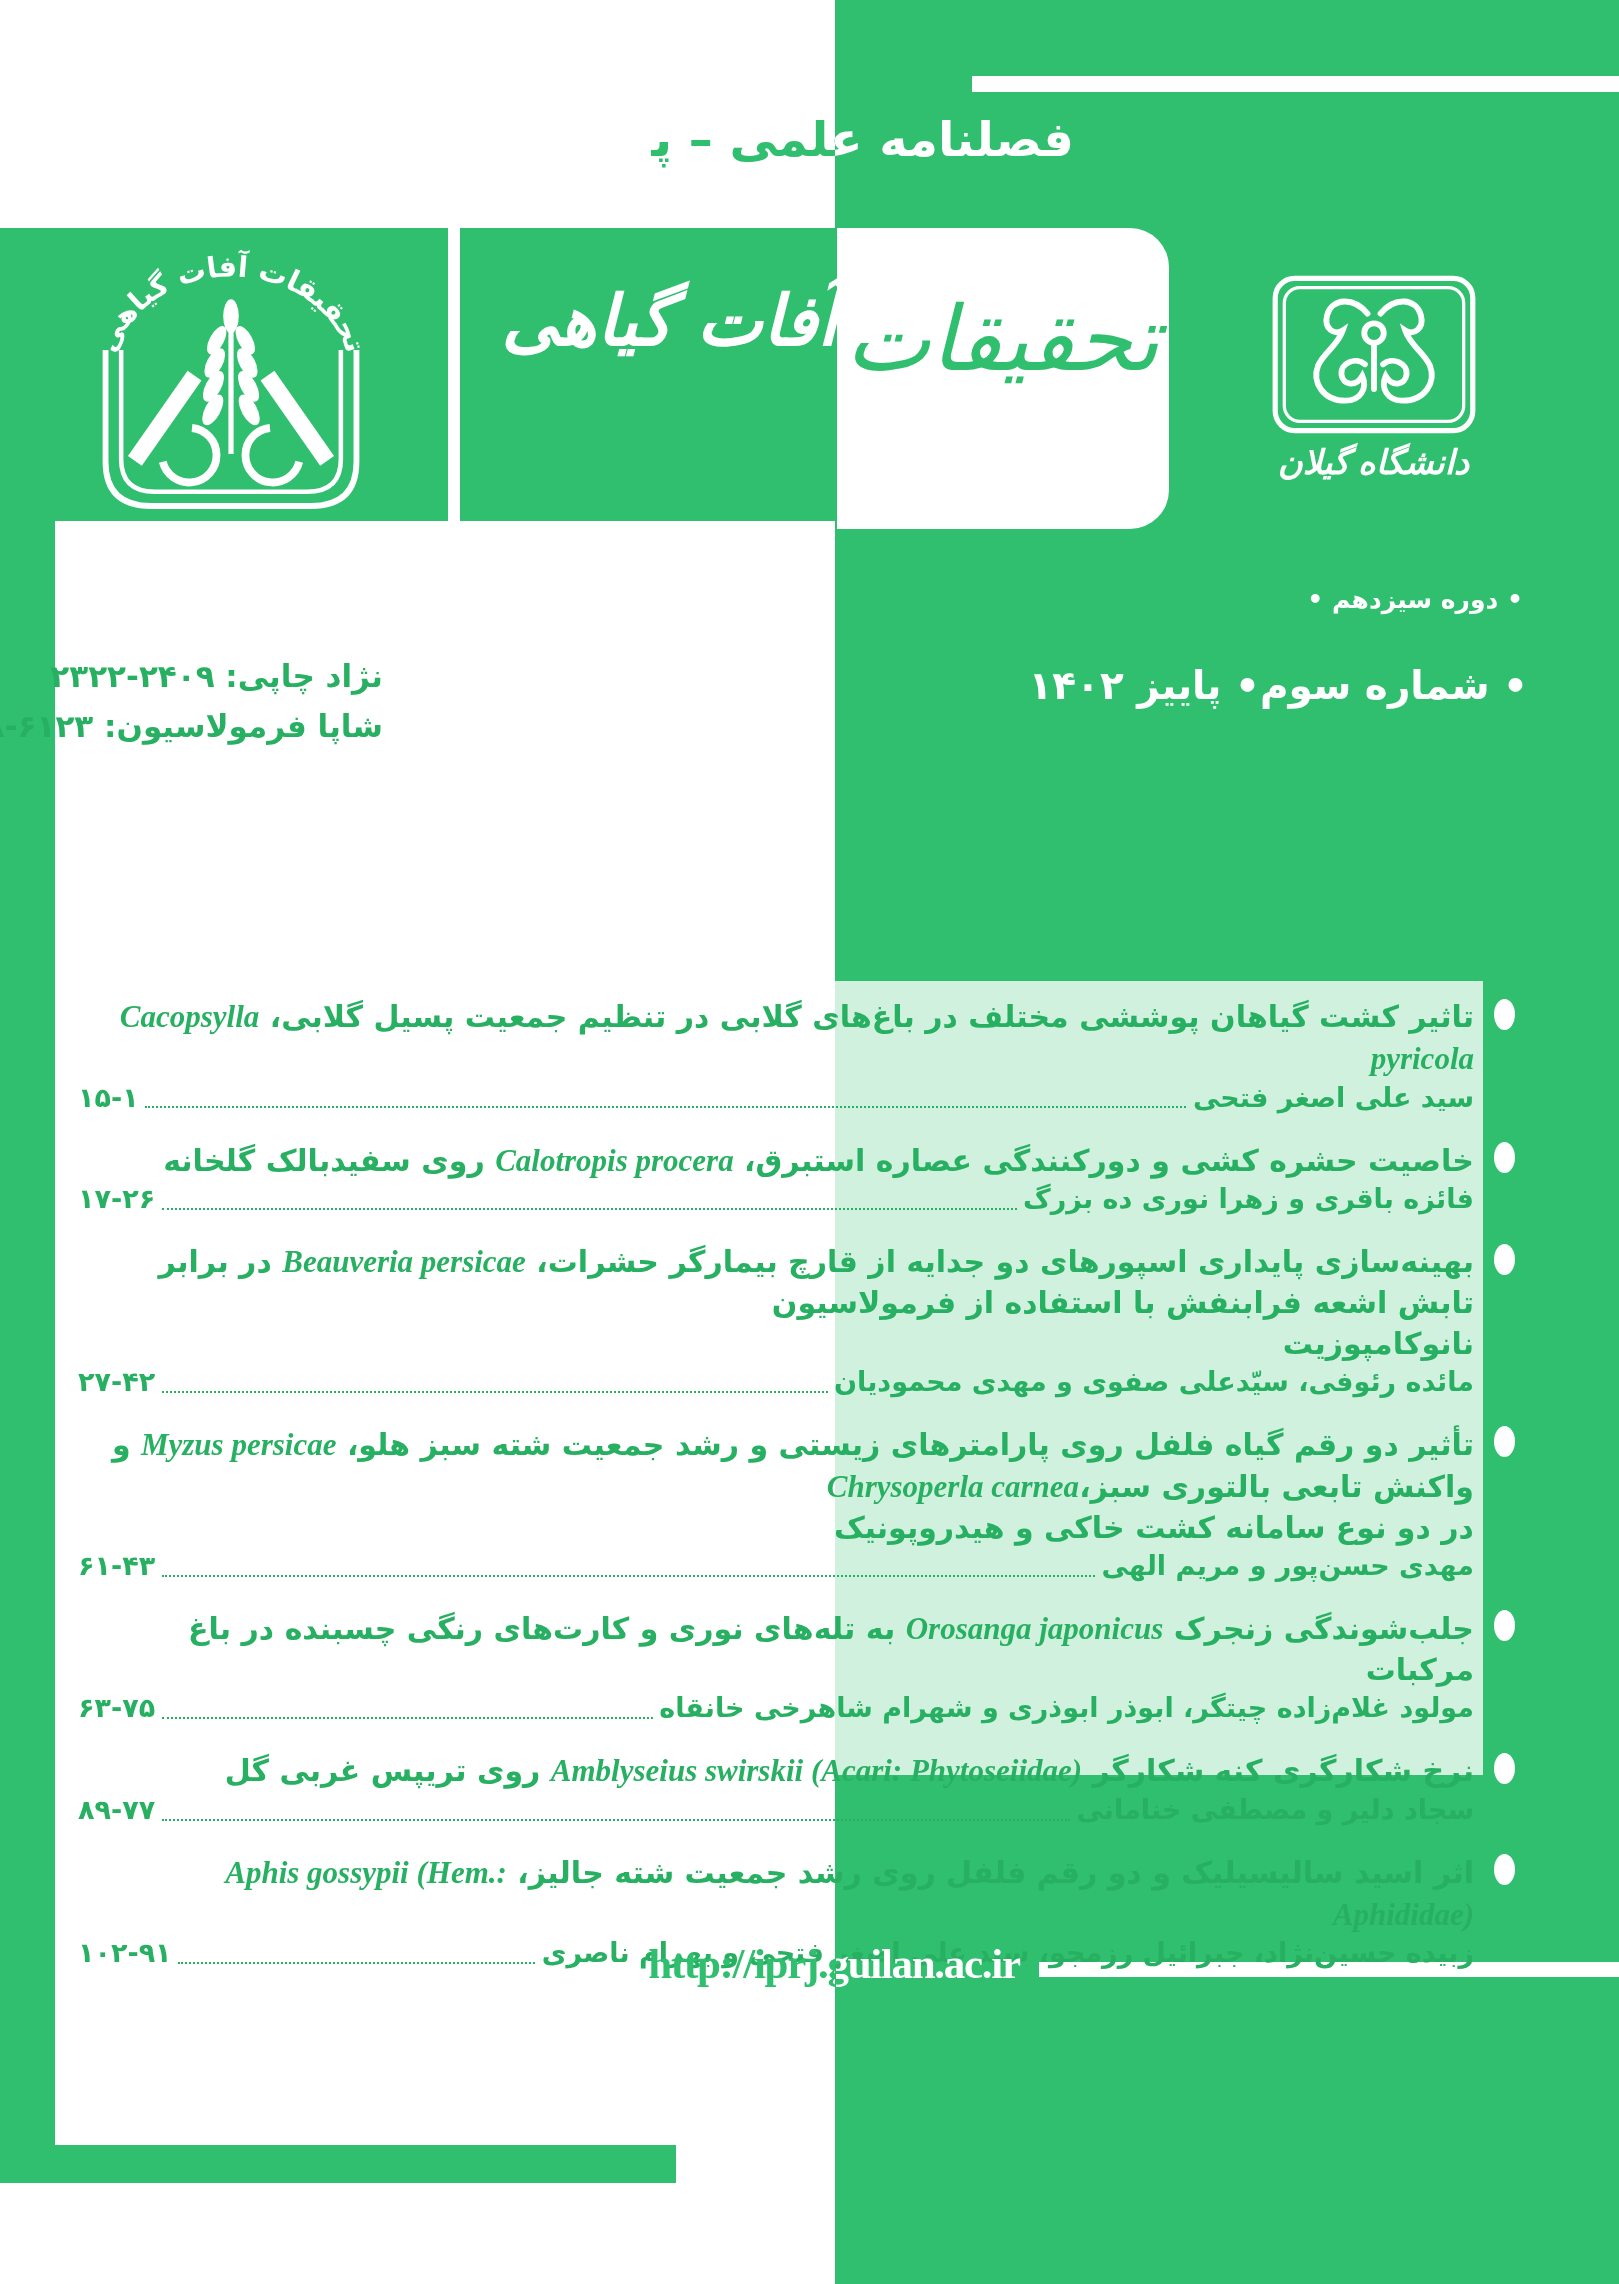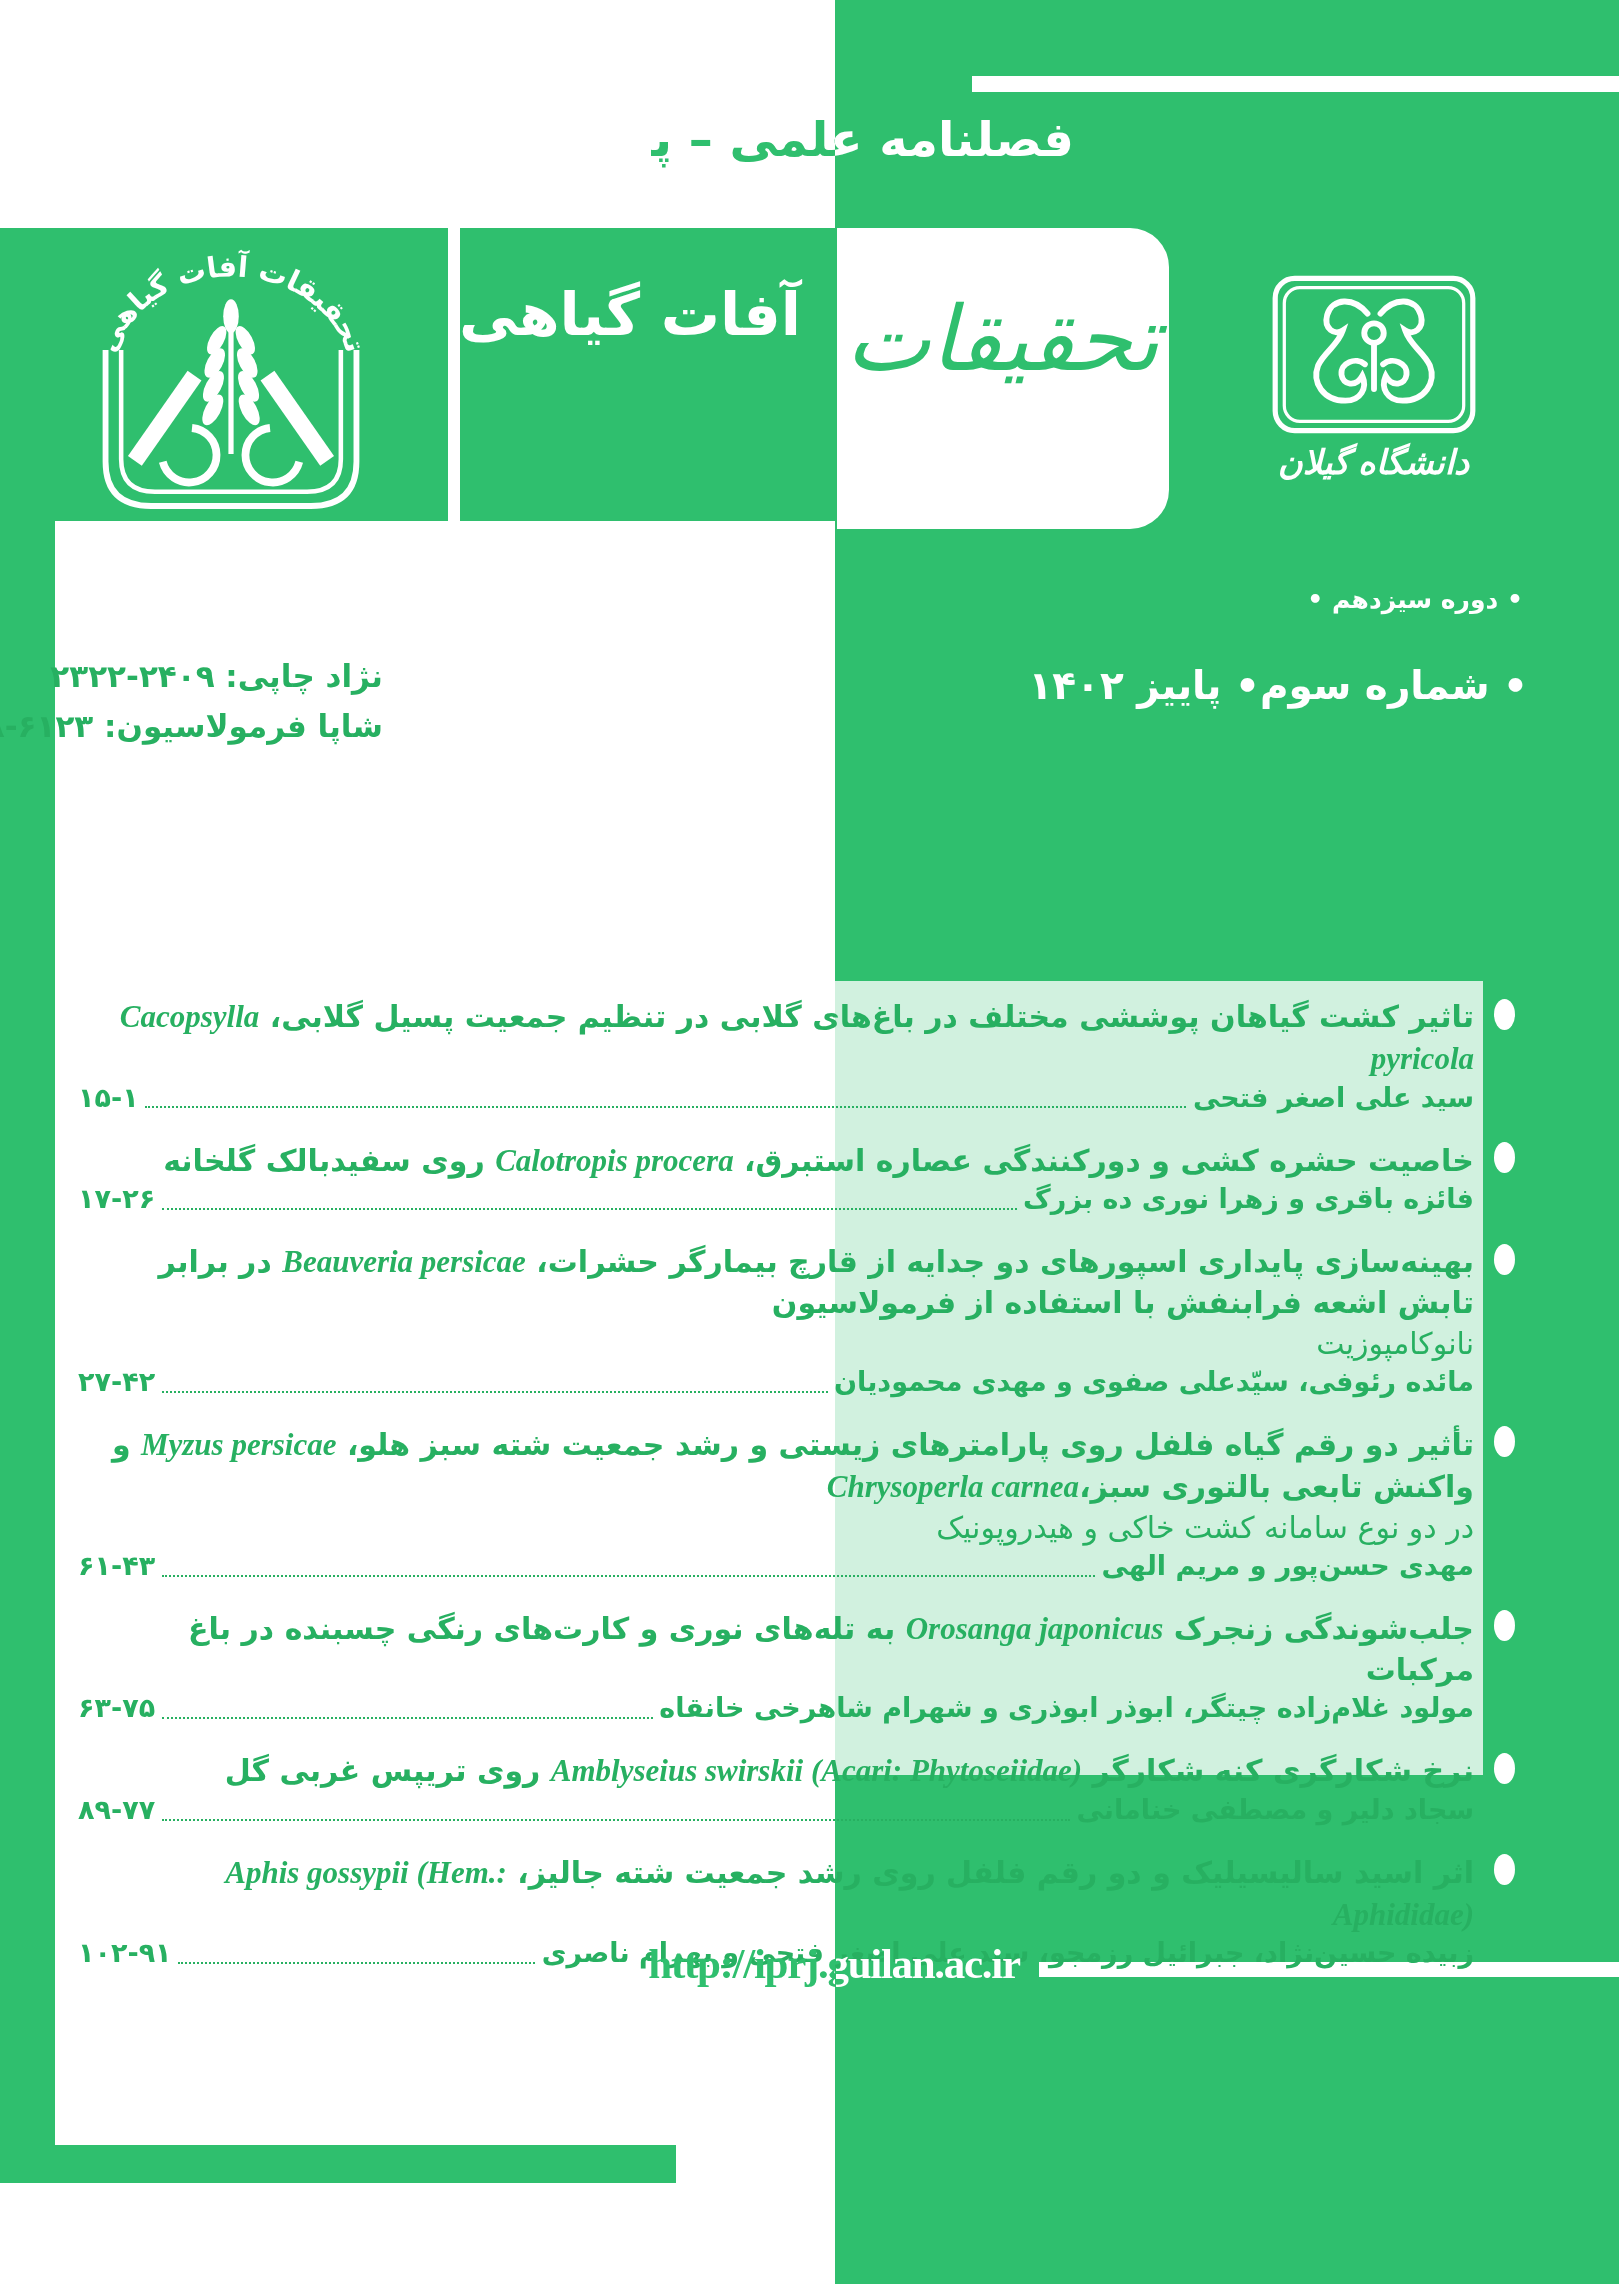--- a/index.html
+++ b/index.html
@@ -40,22 +40,22 @@
   .url-split .t{width:430px;font-family:"Liberation Serif","DejaVu Serif",serif;
     font-size:43px;font-weight:bold;letter-spacing:-1.3px;line-height:47px;}
   .url-split .clip-l{left:0;width:217px;}
   .url-split .clip-r{left:217px;right:0;}
   .url-split .clip-r .t{margin-left:-217px;}
   .url-split .clip-l .t{color:#2fbf6e;}
   .url-split .clip-r .t{color:#ffffff;}
 
   
   .title-left{
-    position:absolute;left:459px;top:280px;width:378px;text-align:left;
-    color:#fff;font-size:59px;font-weight:bold;direction:rtl;white-space:nowrap;
+    position:absolute;left:459px;top:280px;width:378px;text-align:right;
+    color:#fff;font-size:70px;font-weight:bold;font-style:italic;direction:rtl;white-space:nowrap;
   }
   .title-right{
     position:absolute;left:843px;top:286px;width:319px;text-align:center;
     color:#2fbf6e;font-size:90px;font-weight:normal;font-style:italic;direction:rtl;white-space:nowrap;
   }
 
   
   .emblem{position:absolute;left:78px;top:233px;width:306px;height:286px;}
   
   .uni{position:absolute;left:1266px;top:273px;width:215px;height:234px;text-align:center;}
@@ -82,21 +82,21 @@
   .issn .num{direction:ltr;unicode-bidi:isolate;margin-top:32px;}
 
   
   .toc{position:absolute;left:78px;top:996px;width:1396px;direction:rtl;}
   .toc-entry{position:relative;margin-bottom:23.4px;color:#27b061;}
   .toc-title{font-size:30px;font-weight:bold;line-height:1.35;text-align:right;}
   .toc-title .species{
     font-family:"Liberation Serif","DejaVu Serif",serif;font-style:italic;
     font-size:31px;direction:ltr;unicode-bidi:isolate;
   }
-  .toc-line2{font-size:30px;font-weight:normal;line-height:1.35;}
+  .toc-line2{font-size:30px;font-weight:bold;line-height:1.35;}
   .toc-authors{display:flex;align-items:flex-end;font-size:27px;font-weight:bold;line-height:1.35;}
   .toc-authors .names{white-space:nowrap;}
   .toc-authors .dots{flex:1 1 auto;border-bottom:2.6px dotted #27b061;margin:0 6.5px 7.8px 6.5px;min-width:26px;}
   .toc-authors .pages{direction:ltr;unicode-bidi:isolate;white-space:nowrap;}
   .toc-bullet{
     position:absolute;right:-41px;top:2.6px;width:21px;height:31px;border-radius:50%;
     background:#ffffff;
   }
 </style>
 </head>

